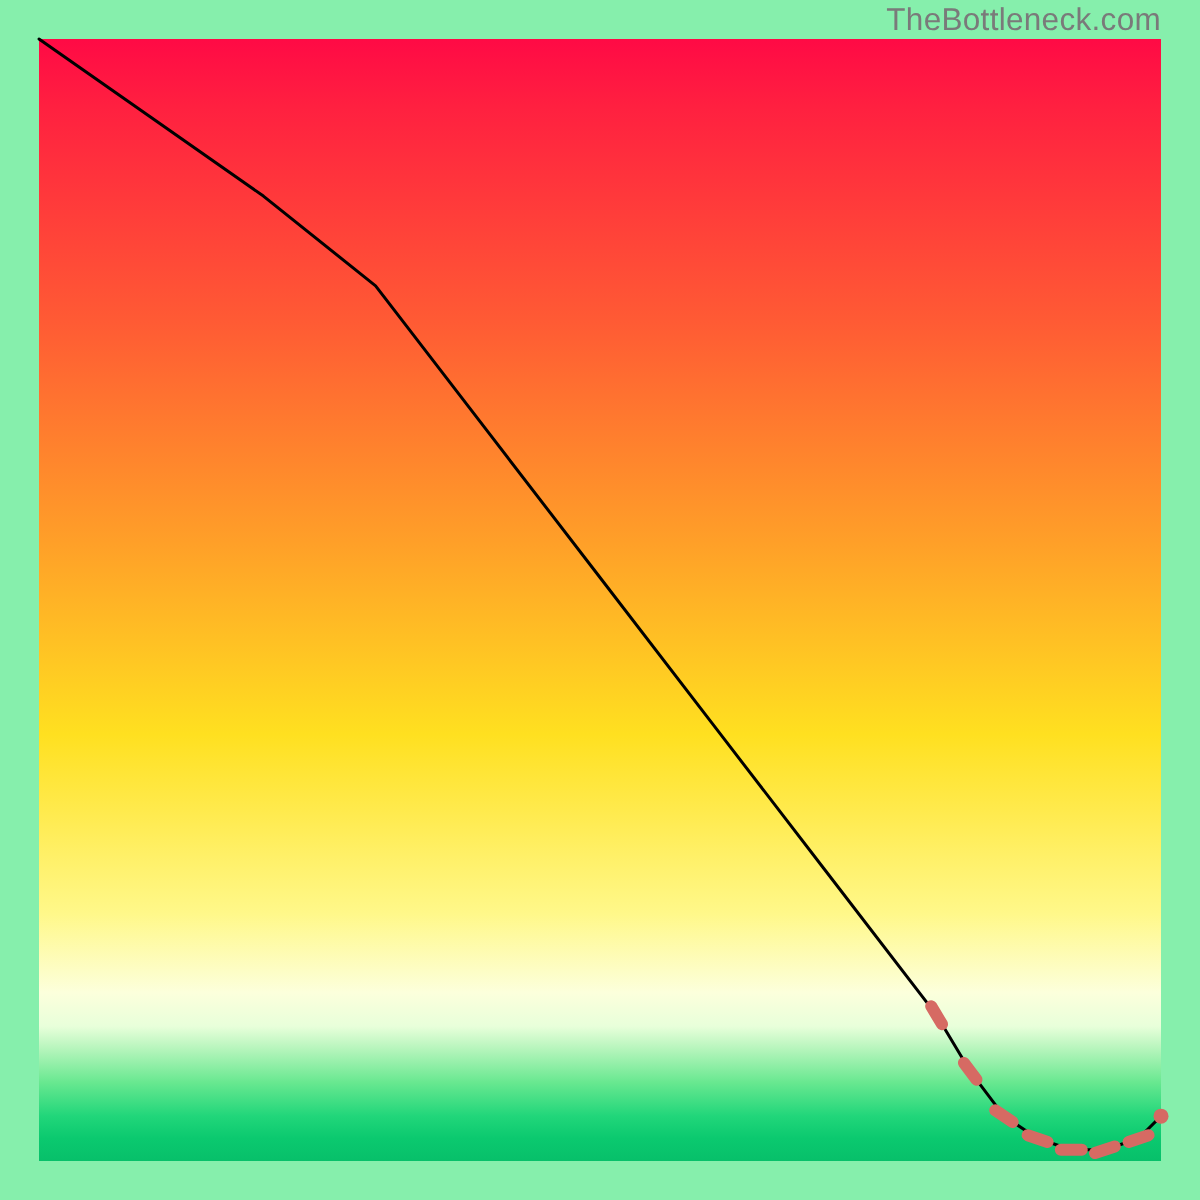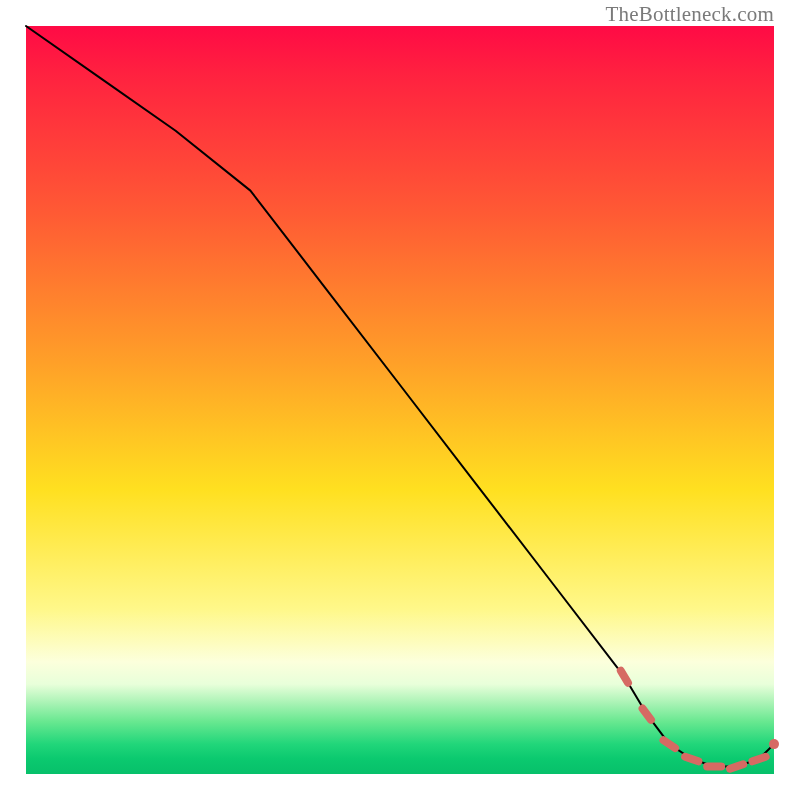--- a/index.html
+++ b/index.html
@@ -10,22 +10,21 @@
     background: #000;
     overflow: hidden;
     font-family: Arial, Helvetica, sans-serif;
   }
   .frame {
     position: absolute;
     top: 0;
     left: 0;
     width: 800px;
     height: 800px;
-    background: #ffffff;
-    font-family: Liberation Serif, serif;
+    background: #86efac;
   }
   .plot {
     position: absolute;
     top: 26px;
     left: 26px;
     width: 748px;
     height: 748px;
     
     background: linear-gradient(
       to bottom,

